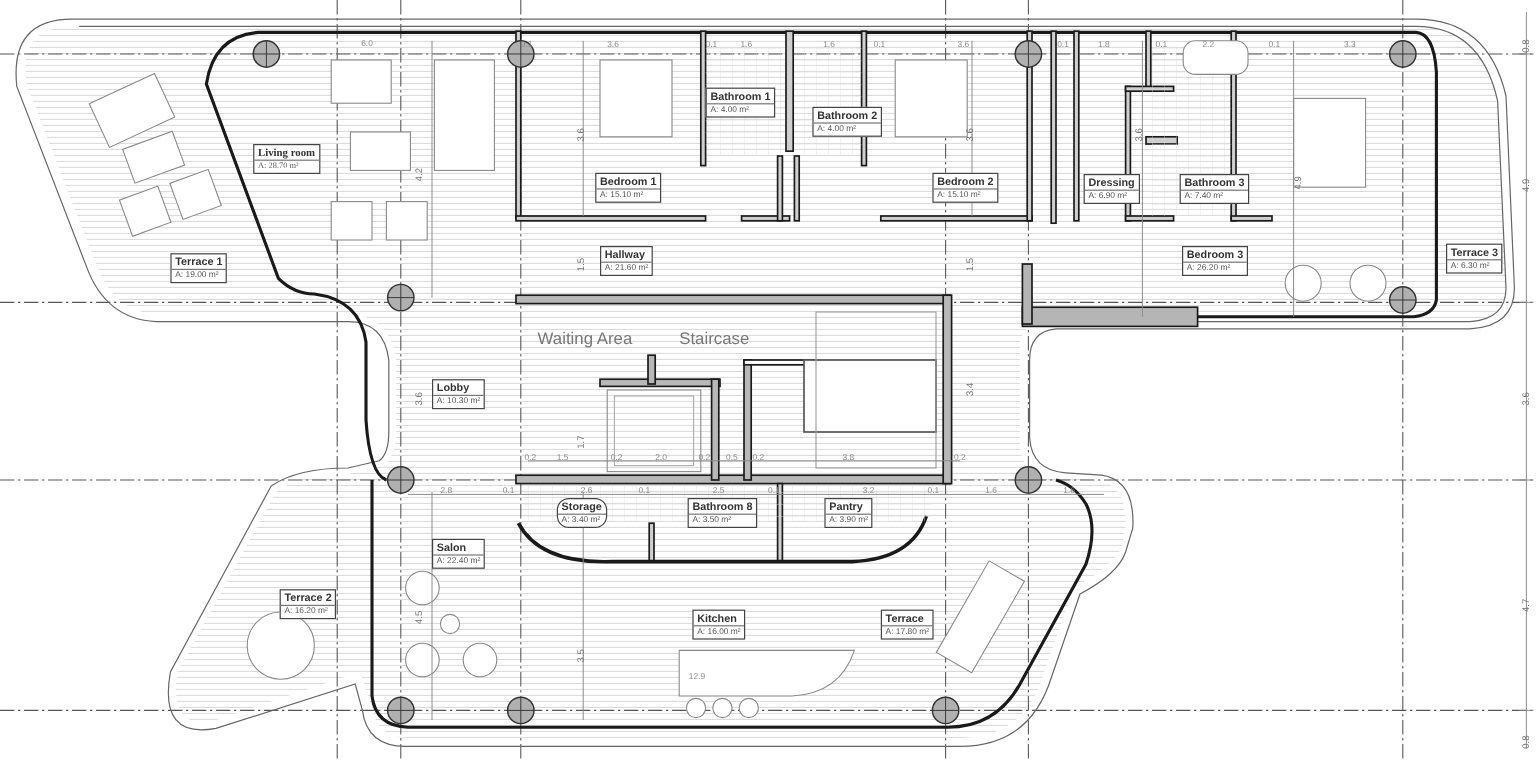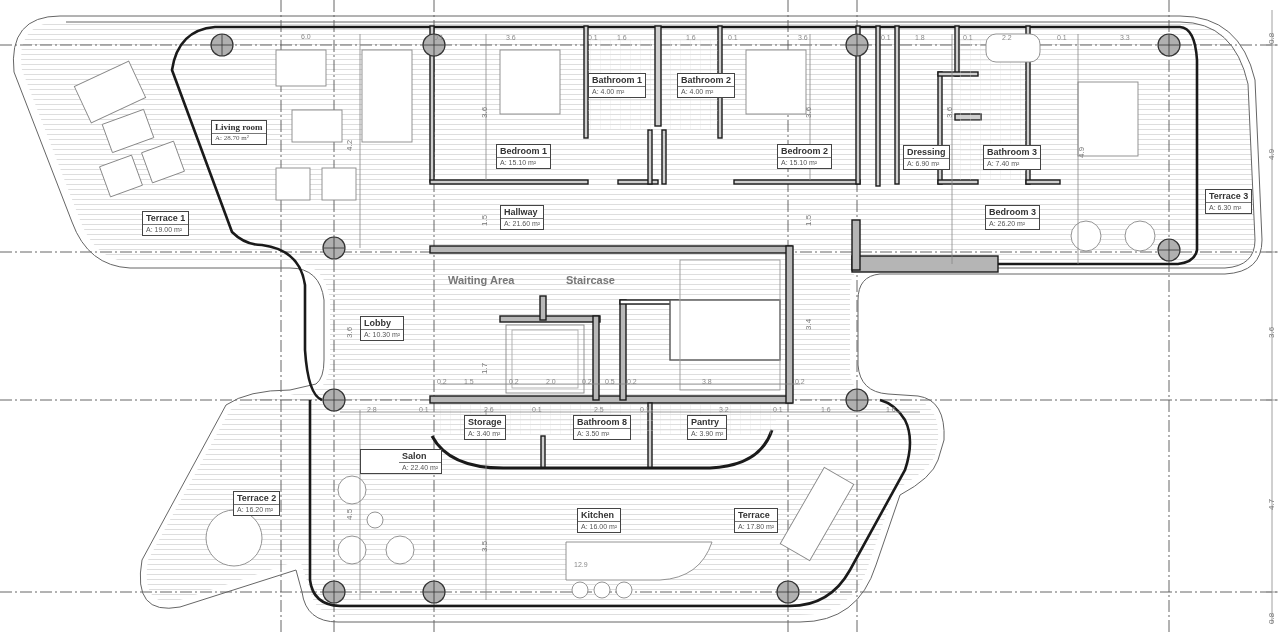--- a/index.html
+++ b/index.html
@@ -1,21 +1,21 @@
 <!DOCTYPE html>
 <html><head>
 <meta charset="utf-8">
 <style>
   html,body{margin:0;padding:0;background:#ffffff;}
   body{width:1280px;height:634px;overflow:hidden;position:relative;font-family:"Liberation Sans",sans-serif;}
   #plan{position:absolute;left:0;top:0;width:1280px;height:634px;}
   .room-label{position:absolute;border:1px solid #444;background:#fff;font-family:"Liberation Sans",sans-serif;line-height:1;}
   .room-label .nm{display:block;font-weight:bold;font-size:9px;color:#333;padding:2px 3px 1px 3px;border-bottom:1px solid #777;white-space:nowrap;}
   .room-label .ar{display:block;font-size:7px;color:#555;padding:1px 3px 2px 3px;white-space:nowrap;}
-  .free-label{position:absolute;font-size:11px;font-weight:bold;color:#777;white-space:nowrap;}
+  .free-label{position:absolute;font-size:14px;font-weight:normal;color:#777;white-space:nowrap;}
   .dim{position:absolute;font-size:7px;color:#888;white-space:nowrap;}
   .dimv{position:absolute;font-size:8px;color:#777;white-space:nowrap;transform:rotate(-90deg);transform-origin:left top;}
 </style>
 </head>
 <body>
 
 <svg id="plan" viewBox="0 0 1280 634" xmlns="http://www.w3.org/2000/svg">
   <defs>
     <pattern id="hatch" width="8" height="5" patternUnits="userSpaceOnUse">
       <line x1="0" y1="4.5" x2="8" y2="4.5" stroke="#d6d6d6" stroke-width="0.8"></line>
@@ -194,61 +194,61 @@
     <span class="ar">A: 19.00 m²</span>
   </div>
     <div class="room-label" style="left: 496px; top: 144px;">
     <span class="nm">Bedroom 1</span>
     <span class="ar">A: 15.10 m²</span>
   </div>
     <div class="room-label" style="left: 588px; top: 73px;">
     <span class="nm">Bathroom 1</span>
     <span class="ar">A: 4.00 m²</span>
   </div>
-    <div class="room-label" style="left: 677px; top: 73px;">
+    <div class="room-label" style="left: 677px; top: 89px;">
     <span class="nm">Bathroom 2</span>
     <span class="ar">A: 4.00 m²</span>
   </div>
     <div class="room-label" style="left: 777px; top: 144px;">
     <span class="nm">Bedroom 2</span>
     <span class="ar">A: 15.10 m²</span>
   </div>
     <div class="room-label" style="left: 903px; top: 145px;">
     <span class="nm">Dressing</span>
     <span class="ar">A: 6.90 m²</span>
   </div>
     <div class="room-label" style="left: 983px; top: 145px;">
     <span class="nm">Bathroom 3</span>
     <span class="ar">A: 7.40 m²</span>
   </div>
     <div class="room-label" style="left: 985px; top: 205px;">
     <span class="nm">Bedroom 3</span>
     <span class="ar">A: 26.20 m²</span>
   </div>
-    <div class="room-label" style="left: 1205px; top: 189px;">
+    <div class="room-label" style="left: 1205px; top: 203px;">
     <span class="nm">Terrace 3</span>
     <span class="ar">A: 6.30 m²</span>
   </div>
     <div class="room-label" style="left: 500px; top: 205px;">
     <span class="nm">Hallway</span>
     <span class="ar">A: 21.60 m²</span>
   </div>
     <div class="room-label" style="left: 360px; top: 316px;">
     <span class="nm">Lobby</span>
     <span class="ar">A: 10.30 m²</span>
   </div>
     <div class="room-label" style="left: 233px; top: 443px; margin-top: 48px;">
     <span class="nm">Terrace 2</span>
     <span class="ar">A: 16.20 m²</span>
   </div>
-    <div class="room-label" style="left: 360px; top: 449px; padding-left: 38px;">
+    <div class="room-label" style="left: 360px; top: 449px;">
     <span class="nm">Salon</span>
     <span class="ar">A: 22.40 m²</span>
   </div>
-    <div class="room-label" style="left: 464px; top: 415px;">
+    <div class="room-label" style="left: 464px; top: 415px; border-radius: 10px;">
     <span class="nm">Storage</span>
     <span class="ar">A: 3.40 m²</span>
   </div>
     <div class="room-label" style="left: 573px; top: 415px;">
     <span class="nm">Bathroom 8</span>
     <span class="ar">A: 3.50 m²</span>
   </div>
     <div class="room-label" style="left: 687px; top: 415px;">
     <span class="nm">Pantry</span>
     <span class="ar">A: 3.90 m²</span>

